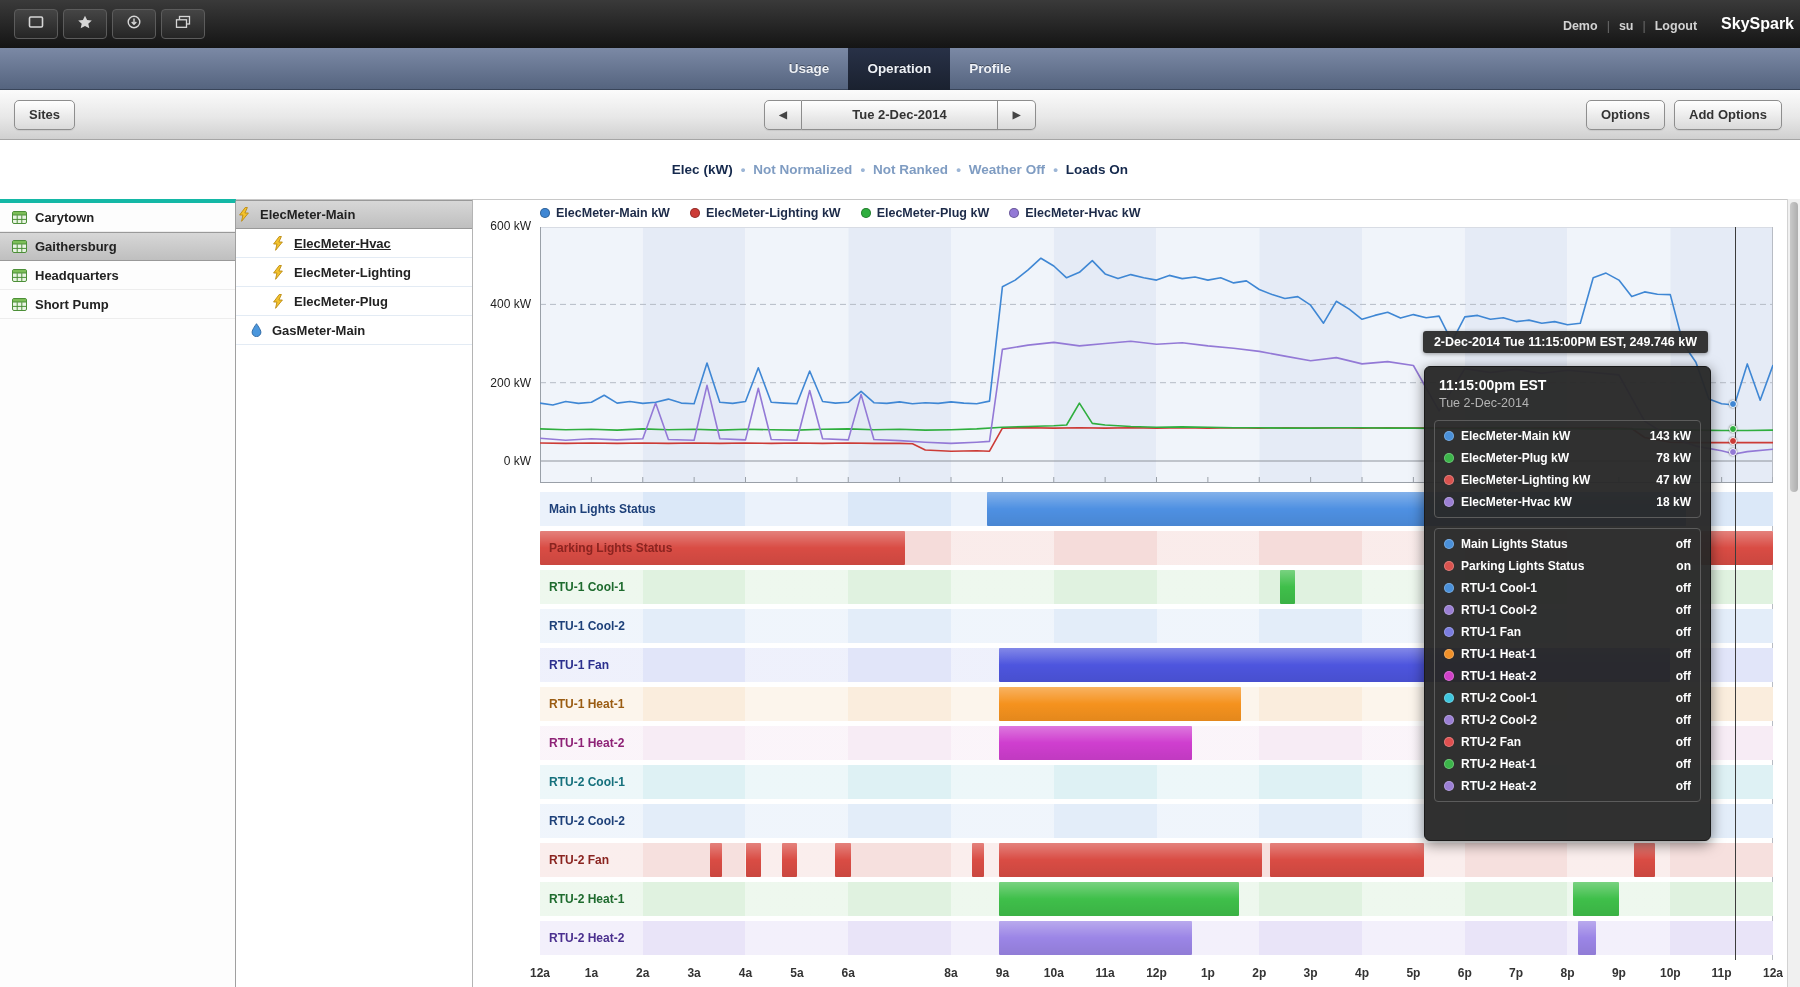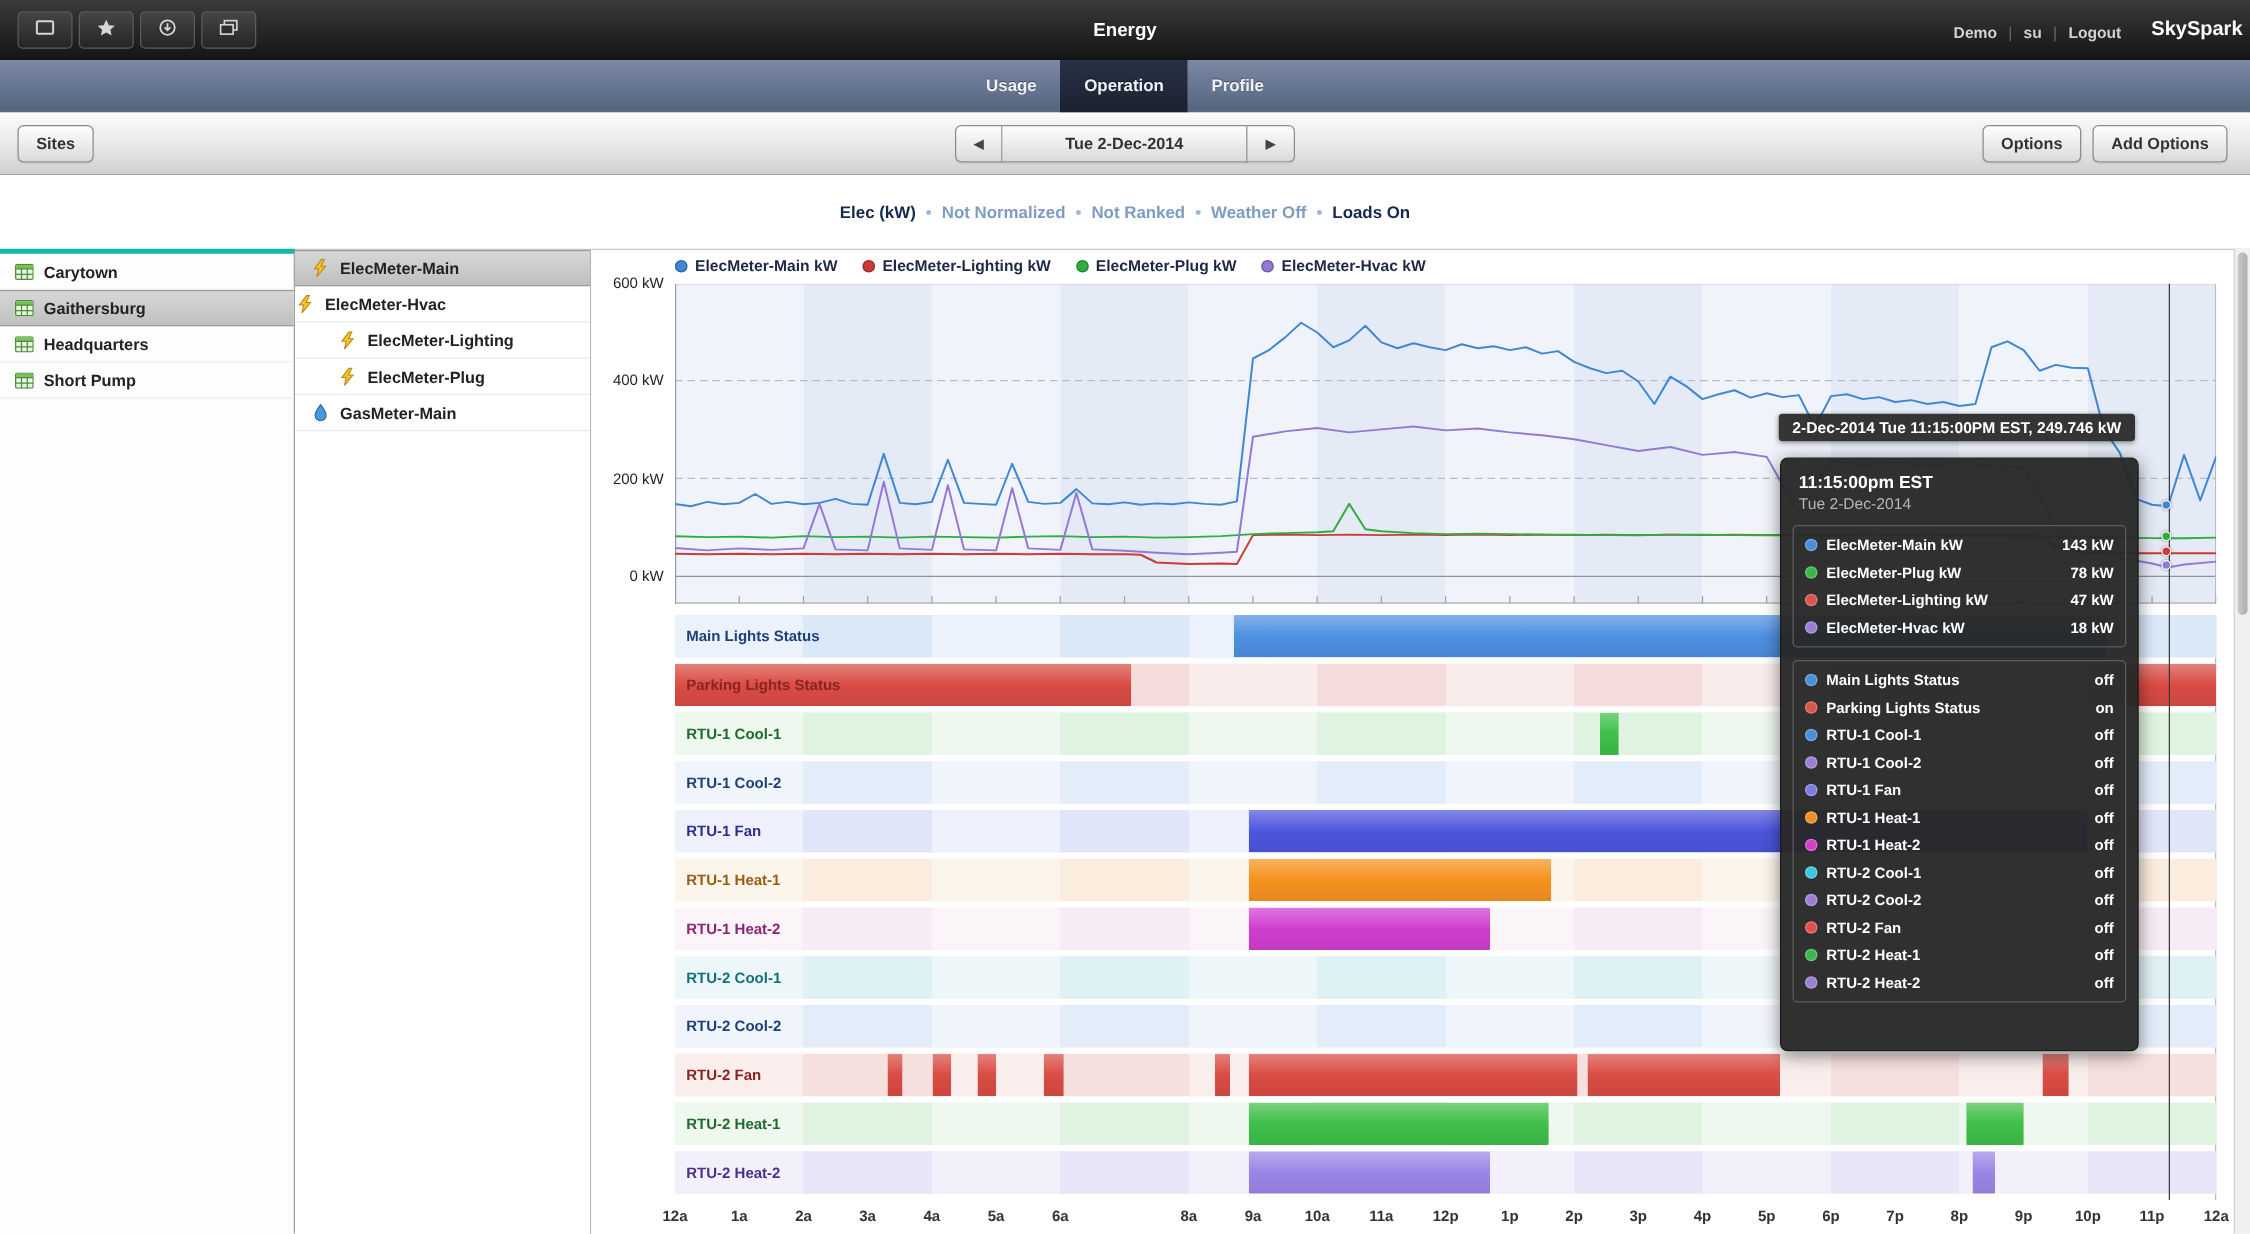--- a/index.html
+++ b/index.html
@@ -92,21 +92,20 @@
             <path d="M8 3.6v5.2M5.7 6.9L8 9.2l2.3-2.3" fill="none" stroke="#d6d6d6" stroke-width="1.4"></path>
           </svg></span>
       </div>
       <div class="icon-btn">
         <span><svg width="16" height="14" viewBox="0 0 16 14">
             <rect x="4.5" y="1.5" width="10" height="7.5" fill="none" stroke="#d6d6d6" stroke-width="1.3"></rect>
             <rect x="1.5" y="4.8" width="10" height="7.5" fill="#2e2e2e" stroke="#d6d6d6" stroke-width="1.3"></rect>
           </svg></span>
       </div>
     </div>
-  <div class="topbar-title">Energy</div>
   <div class="topbar-right">
     <span>Demo</span>
     <span class="topbar-sep">|</span>
     <span>su</span>
     <span class="topbar-sep">|</span>
     <span>Logout</span>
     <span class="brand">SkySpark</span>
   </div>
 </div>
 
@@ -177,29 +176,29 @@
         <svg width="15" height="13" viewBox="0 0 15 13">
           <rect x="0.5" y="0.5" width="14" height="12" rx="1.5" fill="#e9f4e3" stroke="#4c8f38"></rect>
           <rect x="1" y="1" width="13" height="3" fill="#7cbe58"></rect>
           <path d="M0.5 4h14M5.2 4.2v8.3M9.8 4.2v8.3M0.5 8.4h14" stroke="#4c8f38" fill="none"></path>
         </svg>
       </span>
       <span class="lbl">Short Pump</span>
     </div>
   </div>
 <div class="panel2">
-    <div class="meter-item selected" style="padding-left: 12px;">
+    <div class="meter-item selected" style="">
       <span class="icon-cell">
         <svg width="12" height="15" viewBox="0 0 12 15">
           <path d="M7.2 0.5L1.6 8h3.3L3.6 14.3 10.4 6H6.9L9.4 0.5z" fill="#f3c22d" stroke="#bb8a12" stroke-width="0.9"></path>
         </svg>
       </span>
       <span class="lbl">ElecMeter-Main</span>
     </div>
-    <div class="meter-item" style="">
+    <div class="meter-item" style="padding-left: 34px; text-decoration: underline;">
       <span class="icon-cell">
         <svg width="12" height="15" viewBox="0 0 12 15">
           <path d="M7.2 0.5L1.6 8h3.3L3.6 14.3 10.4 6H6.9L9.4 0.5z" fill="#f3c22d" stroke="#bb8a12" stroke-width="0.9"></path>
         </svg>
       </span>
       <span class="lbl">ElecMeter-Hvac</span>
     </div>
     <div class="meter-item" style="padding-left: 34px;">
       <span class="icon-cell">
         <svg width="12" height="15" viewBox="0 0 12 15">

